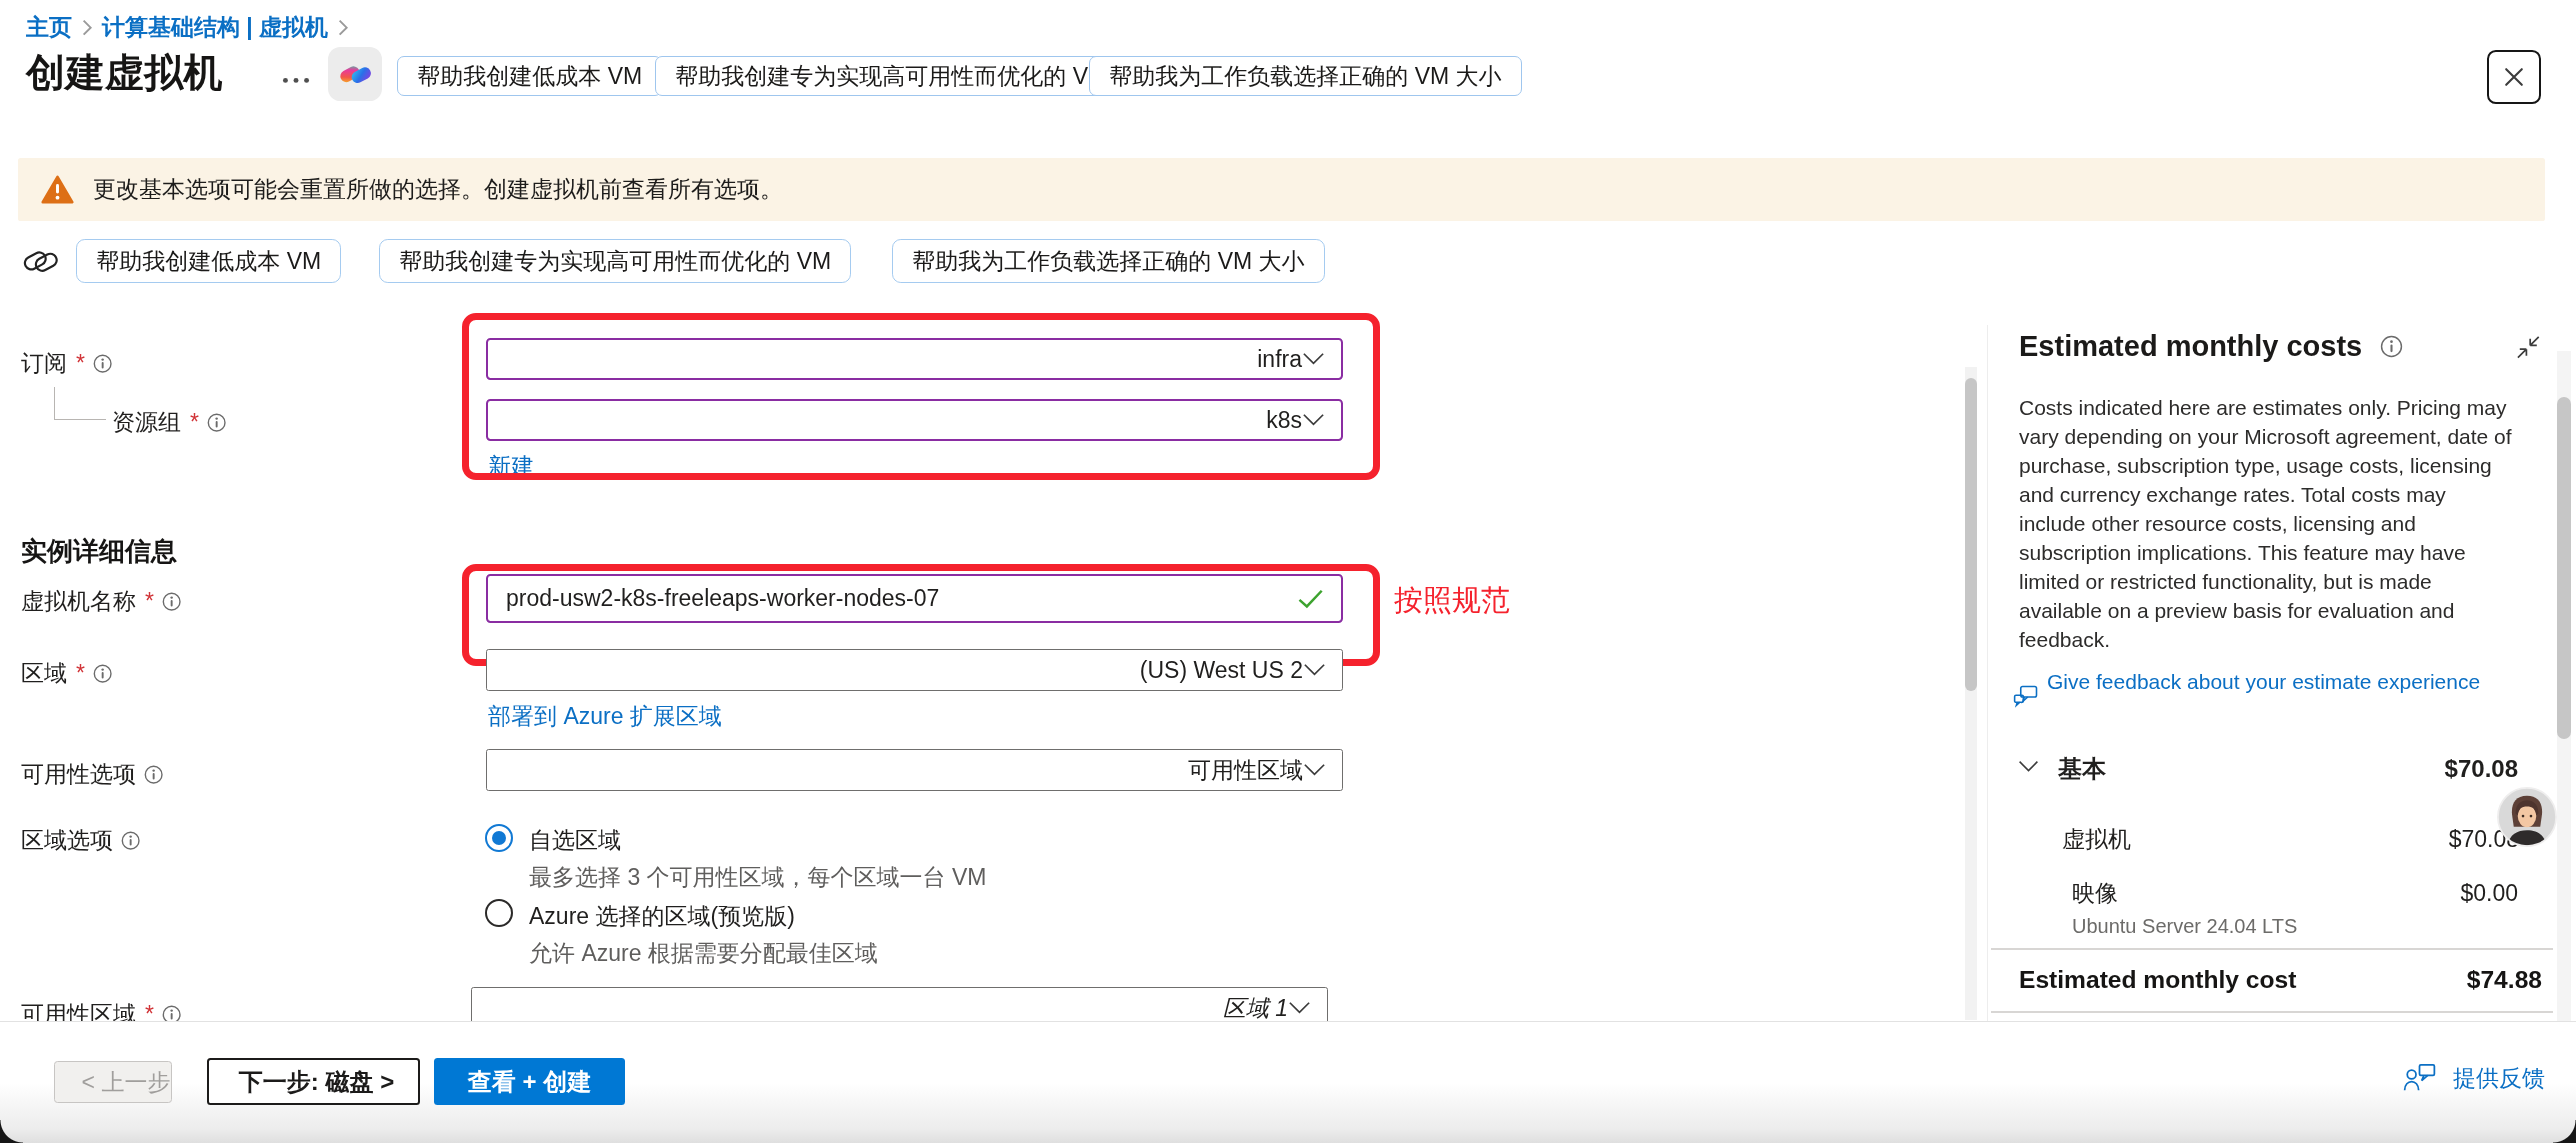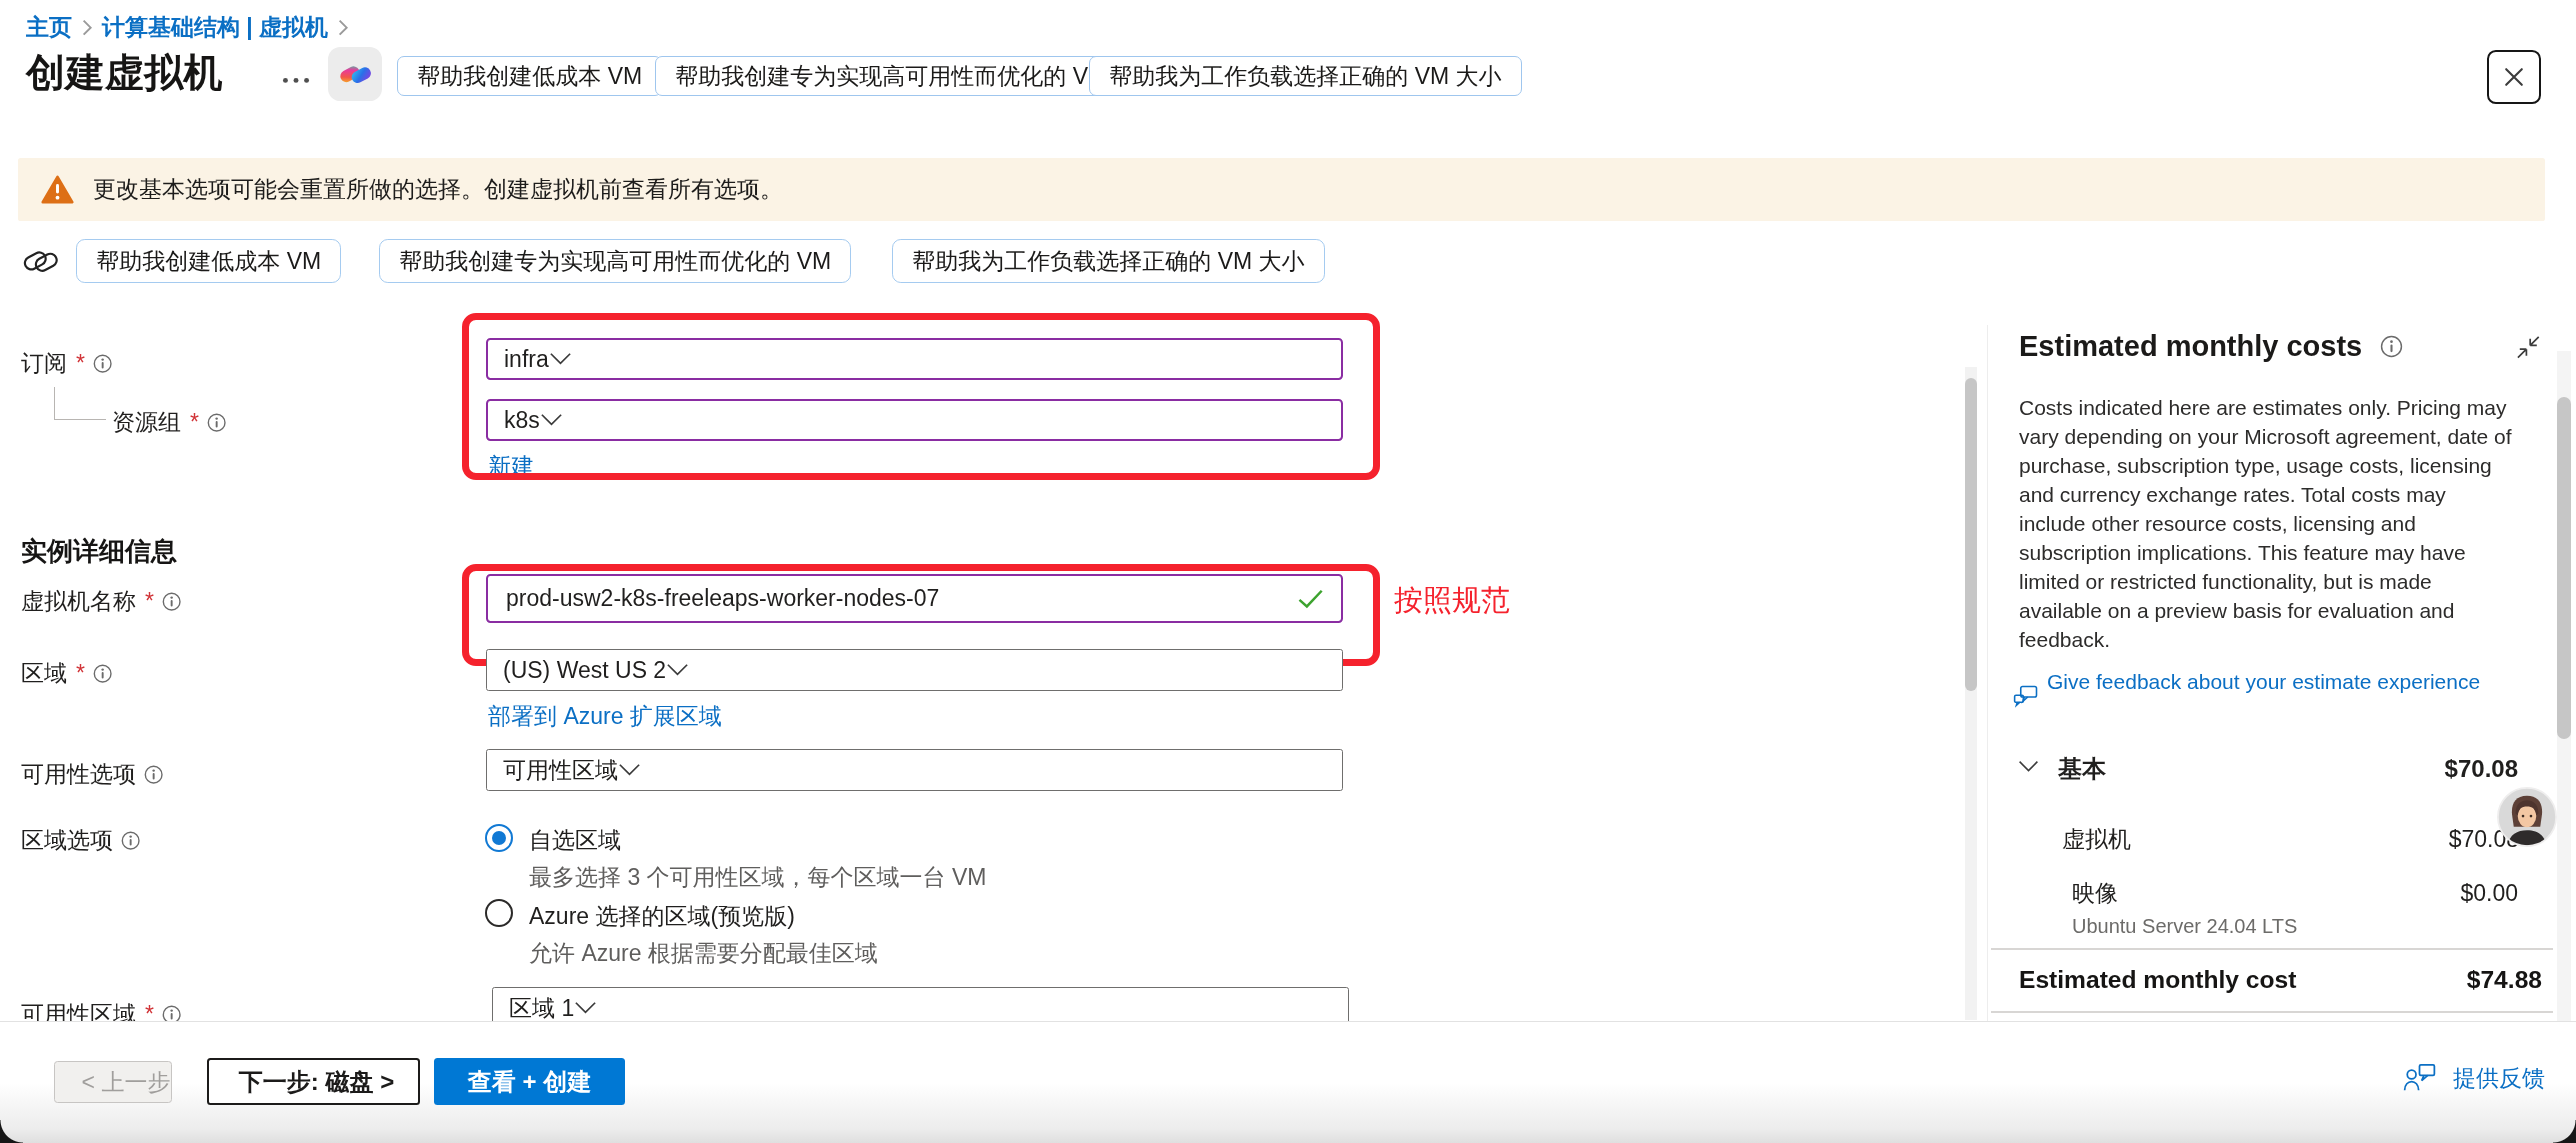--- a/index.html
+++ b/index.html
@@ -27,21 +27,21 @@
 
   
   .banner{left:17.6px;top:158px;width:2527px;height:63px;background:#fbf3e5;border-radius:2.6px;
           display:flex;align-items:center;padding-left:23px;box-sizing:border-box;gap:19.3px;}
   .banner-text{font-size:23px;color:#1d1c1b;}
 
   
   .lbl{font-size:23px;color:#201f1e;display:flex;align-items:center;gap:8px;white-space:nowrap;}
   .req{color:#d13438;font-size:23px;margin-left:0.9px;}
   .dd{background:#fff;border:1.8px solid #6f6e6d;border-radius:2.6px;display:flex;align-items:center;
-      justify-content:flex-start;padding:0 16px;font-size:23px;color:#201f1e;box-sizing:border-box;cursor:pointer;}
+      justify-content:flex-end;padding:0 16px;font-size:23px;color:#201f1e;box-sizing:border-box;cursor:pointer;}
   .dd.purple{border:2.6px solid #8a2da2;border-radius:4.4px;}
   .textfield{background:#fff;border:2.6px solid #8a2da2;border-radius:4.4px;display:flex;align-items:center;
              padding:0 16px;box-sizing:border-box;}
   .textfield input{border:none;outline:none;flex:1;font-size:23px;color:#201f1e;font-family:inherit;background:transparent;}
   .link{color:#0b6fc4;font-size:23px;cursor:pointer;text-decoration:none;white-space:nowrap;}
   .section-title{font-size:26px;font-weight:700;color:#161514;}
   .redbox{border:7px solid #f5222d;border-radius:14px;pointer-events:none;}
   .rednote{font-size:29px;color:#f5222d;font-weight:500;white-space:nowrap;}
   .tree{border-left:1.8px solid #b8b5b2;border-bottom:1.8px solid #b8b5b2;}
 
@@ -267,21 +267,21 @@
 
   <div class="abs lbl" style="left:21px;top:999px;">
     <span>可用性区域</span>
       <span class="req">*</span>
     <svg width="19.3" height="19.3" viewBox="0 0 22 22">
         <circle cx="11" cy="11" r="9.5" fill="none" stroke="#6b6b6b" stroke-width="1.6"></circle>
         <circle cx="11" cy="6.4" r="1.4" fill="#6b6b6b"></circle>
         <rect x="9.9" y="9.2" width="2.2" height="7.2" rx="1.1" fill="#6b6b6b"></rect>
       </svg>
   </div>
-  <div class="abs dd" style="left:492px;top:987px;width:857px;height:42px;">
+  <div class="abs dd" style="left:471px;top:987px;width:857px;height:42px;font-style:italic;">
     <span>区域 1</span>
     <svg width="23" height="14" viewBox="0 0 26 16">
         <path d="M2 2 L13 13 L24 2" fill="none" stroke="#3b3b3b" stroke-width="2"></path>
       </svg>
   </div>
 
   <div class="abs sb-track" style="left:1965px;top:367px;width:12.3px;height:653px;"></div>
   <div class="abs sb-thumb" style="left:1965px;top:378px;width:12.3px;height:313px;"></div>
 
   <div class="abs" style="left:1987px;top:325px;width:0.9px;height:696px;background:#ededed;"></div>

